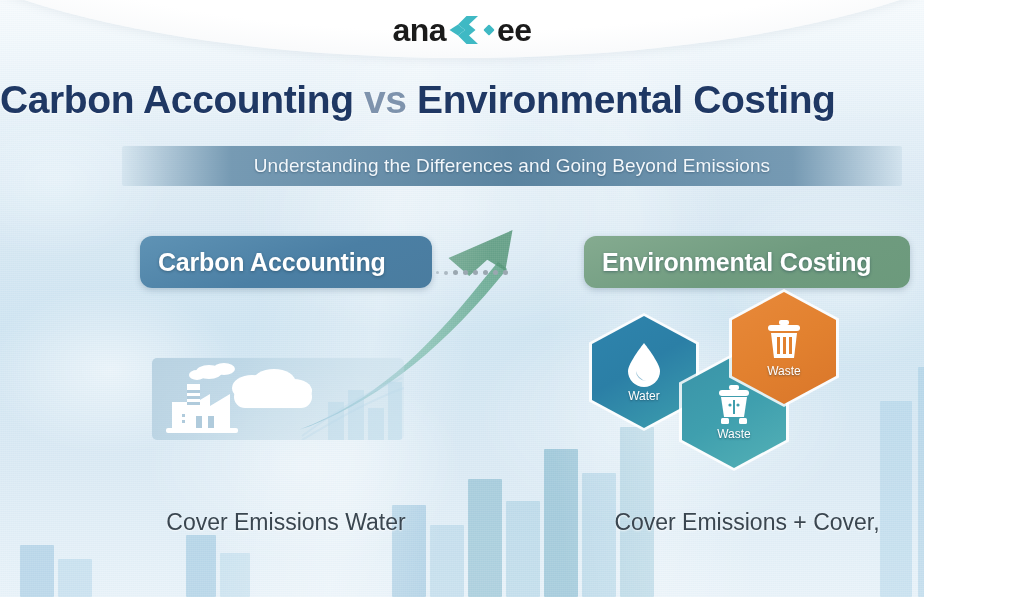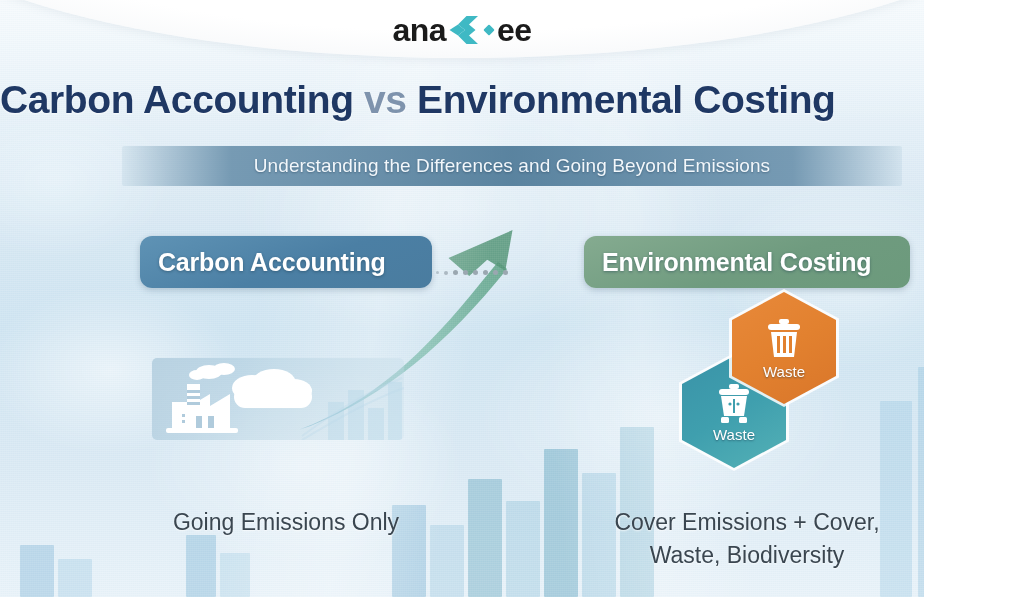--- a/index.html
+++ b/index.html
@@ -124,21 +124,21 @@
     clip-path:polygon(50% 0%,100% 25%,100% 75%,50% 100%,0% 75%,0% 25%);
     display:flex;flex-direction:column;align-items:center;justify-content:center;
     filter:drop-shadow(0 2px 3px rgba(50,75,95,.30));
   }
   .hex .ring{
     position:absolute;inset:-3px;
     clip-path:polygon(50% 0%,100% 25%,100% 75%,50% 100%,0% 75%,0% 25%);
     background:rgba(255,255,255,.85);z-index:0;
   }
   .hexlabel{
-    color:#fff;font-size:15px;font-weight:500;margin-top:2px;
+    color:#fff;font-size:12px;font-weight:500;margin-top:2px;
     text-shadow:0 1px 2px rgba(20,50,70,.5);white-space:nowrap;
   }
   .hexicon{display:flex;align-items:center;justify-content:center;}
 
   
   .cap{
     position:absolute;color:#3a4650;font-size:23px;font-weight:400;
     text-align:center;line-height:1.42;text-shadow:0 1px 2px rgba(255,255,255,.75);
   }
   .cap.left{left:140px;top:506px;width:292px;}
@@ -277,20 +277,32 @@
     </div>
   </div>
 
   <div class="card-right">
     <div class="hdr green">
       <span>Environmental Costing</span>
     </div>
 
     <div class="hexwrap">
 
+      <div class="hex" style="left:8px;top:18px;width:104px;height:112px;">
+        <div class="ring"></div>
+        <div class="hexshape" style="background:linear-gradient(150deg,#2f84ad 0%,#2b7fa6 45%,#3d9fae 100%);">
+          <div class="hexicon">
+            <svg width="40" height="46" viewBox="0 0 40 46">
+              <path d="M20 2 C 20 2, 4 22, 4 30 A16 16 0 0 0 36 30 C 36 22, 20 2, 20 2 Z" fill="#fff"></path>
+              <path d="M12 30 A10 10 0 0 0 22 40 A14 14 0 0 1 12 30 Z" fill="#2f84ad" opacity=".55"></path>
+            </svg>
+          </div>
+          <div class="hexlabel">Water</div>
+        </div>
+      </div>
 
       <div class="hex" style="left:98px;top:58px;width:104px;height:112px;">
         <div class="ring"></div>
         <div class="hexshape" style="background:linear-gradient(150deg,#3a93a8 0%,#3f9fae 50%,#54b1b6 100%);">
           <div class="hexicon">
             <svg width="44" height="42" viewBox="0 0 44 42">
               <rect x="17" y="2" width="10" height="5" rx="2" fill="#fff"></rect>
               <rect x="7" y="7" width="30" height="6" rx="3" fill="#fff"></rect>
               <path d="M9 14 L35 14 L32 34 L12 34 Z" fill="#fff"></path>
               <rect x="21" y="17" width="2" height="14" fill="#3f9fae"></rect>
@@ -319,20 +331,19 @@
           </div>
           <div class="hexlabel">Waste</div>
         </div>
       </div>
 
 
     </div>
   </div>
 
   <div class="cap left">
-    <span>Going Emissions Only</span>
+    <span>Cover Emissions Water</span>
   </div>
   <div class="cap right">
     <div>Cover Emissions  + Cover,</div>
-    <div>Waste, Biodiversity</div>
   </div>
 
 </div>
 
 </body></html>

